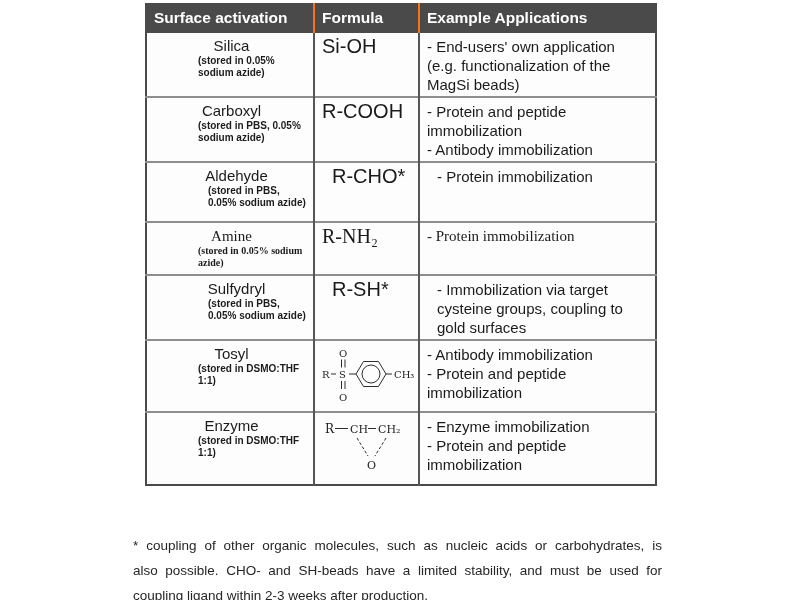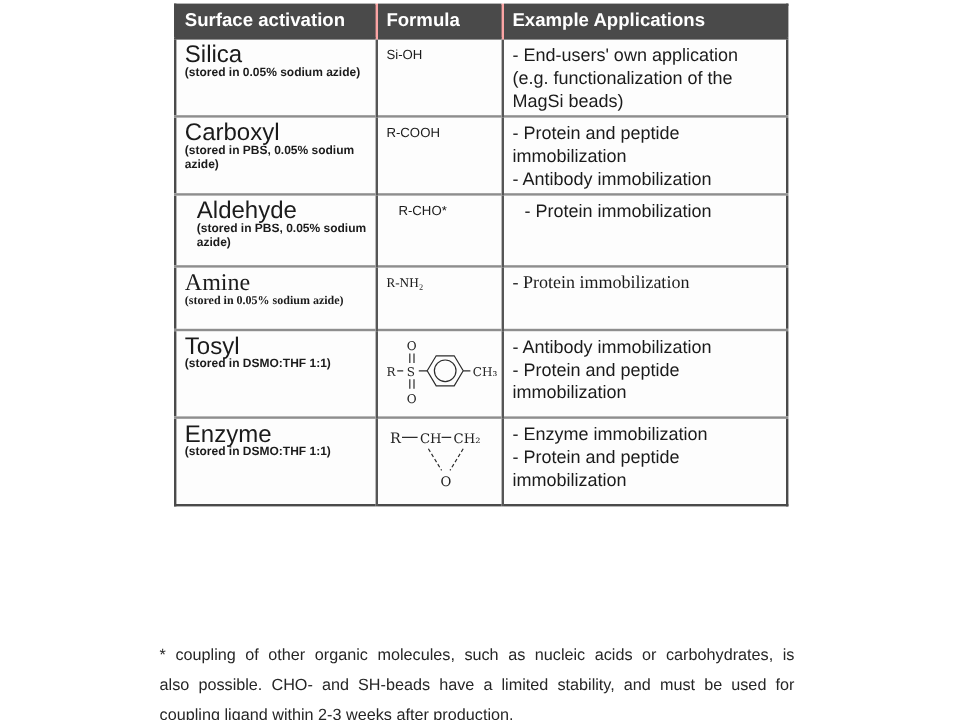--- a/index.html
+++ b/index.html
@@ -17,41 +17,41 @@
   col.c1 { width: 168px; }
   col.c2 { width: 105px; }
   col.c3 { width: 237px; }
 
   th {
     background: #4a4a4a; color: #ffffff;
     font-size: 15.5px; font-weight: bold;
     text-align: left; padding: 4px 4px 4px 7px;
     height: 27px; vertical-align: middle;
   }
-  th + th { border-left: 2px solid #fca5a5; }
+  th + th { border-left: 2px solid #f97316; }
 
   td {
     vertical-align: top;
     border-top: 2px solid #8e8e8e;
     padding: 4px 4px 2px 7px;
     font-size: 15px; line-height: 19px;
   }
   td + td { border-left: 2px solid #565656; }
   tbody tr:first-child td { border-top: 2px solid #4a4a4a; }
 
   tr.h63 td { height: 63px; }
   tr.h59 td { height: 59px; }
   tr.h60 td { height: 60px; padding-left: 17px; }
   tr.h53 td { height: 53px; font-family: Liberation Serif, serif; }
   tr.h72 td { height: 72px; }
   tr.h73 td { height: 73px; }
 
-  .surf-name { font-size: 20px; line-height: 18px; }
-  .stored { font-size: 10px; line-height: 12px; font-weight: bold; letter-spacing: 0; }
-  td.formula { font-size: 11px; }
+  .surf-name { font-size: 15px; line-height: 18px; text-align: center; }
+  .stored { font-size: 10px; line-height: 12px; font-weight: bold; letter-spacing: 0; margin-left: 44px; }
+  td.formula { font-size: 20px; }
   td.apps { white-space: pre-line; }
   td.structcell { padding: 4px 2px 2px 4px; }
 
   svg .bond { stroke: #2c2c2c; stroke-width: 1; fill: none; }
   svg .bond-dash { stroke: #2c2c2c; stroke-width: 1; fill: none; stroke-dasharray: 3,2; }
   svg text { fill: #222; font-family: "DejaVu Serif", serif; }
 
   .footnote {
     position: absolute; left: 133px; top: 533px; width: 529px;
     font-size: 13.5px; color: #262626; line-height: 25px;
@@ -107,20 +107,30 @@
         <td class="apps">- Protein immobilization</td>
       </tr>
       <tr class="h53">
         <td>
           <div class="surf-name">Amine</div>
           <div class="stored">(stored in 0.05% sodium azide)</div>
         </td>
         <td class="formula">R-NH₂</td>
         <td class="apps">- Protein immobilization</td>
       </tr>
+      <tr class="h60">
+        <td>
+          <div class="surf-name">Sulfydryl</div>
+          <div class="stored">(stored in PBS,  0.05% sodium azide)</div>
+        </td>
+        <td class="formula">R-SH*</td>
+        <td class="apps">- Immobilization via target
+cysteine groups, coupling to
+gold surfaces</td>
+      </tr>
       <tr class="h72">
         <td>
           <div class="surf-name">Tosyl</div>
           <div class="stored">(stored in DSMO:THF 1:1)</div>
         </td>
         <td class="structcell">
           <svg width="97" height="60" viewBox="0 0 97 60">
             <text x="3" y="33" font-size="10">R</text>
             <line class="bond" x1="12" y1="29" x2="17" y2="29"></line>
             <text x="20" y="33" font-size="10">S</text>

